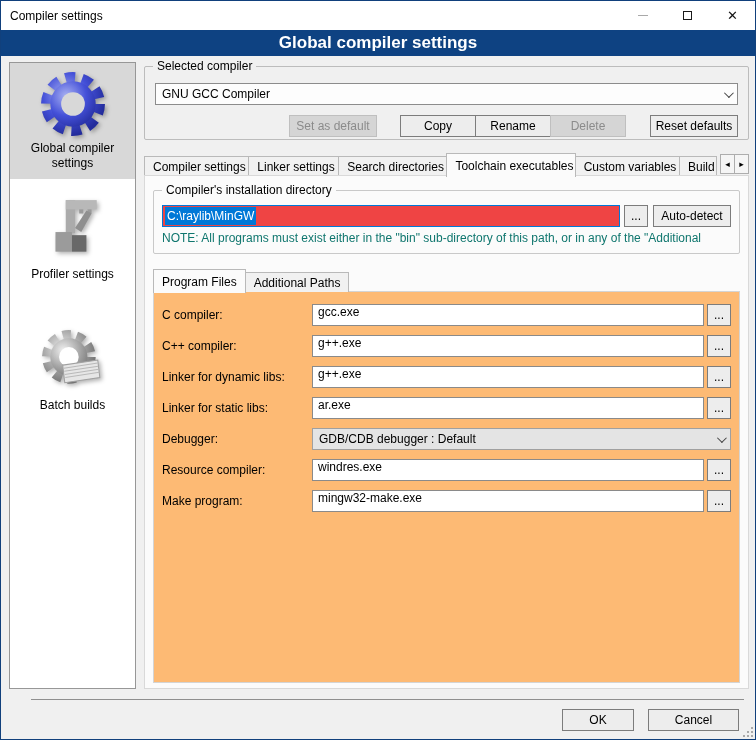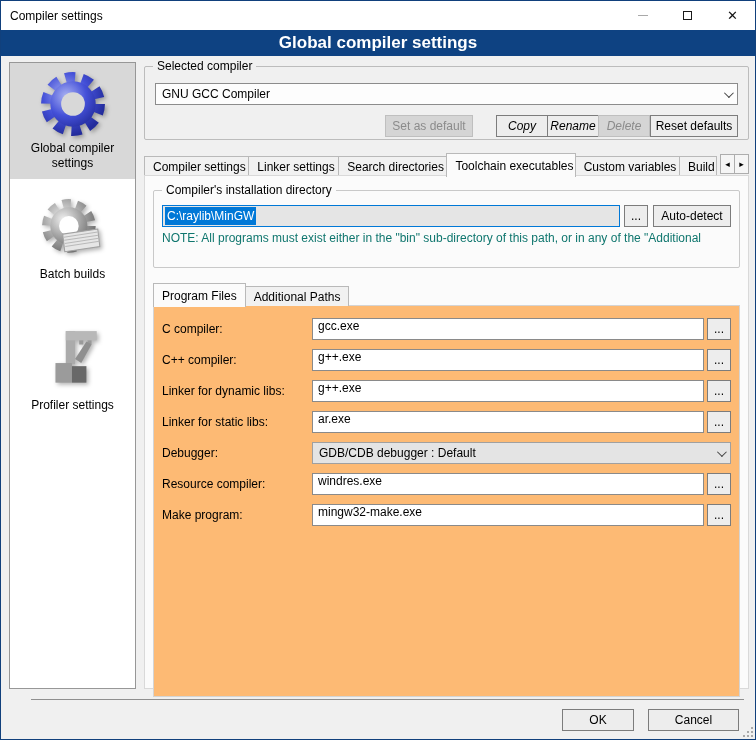--- a/index.html
+++ b/index.html
@@ -46,43 +46,43 @@
            border:1px solid #8C8C8C; display:flex; align-items:center; padding:8px 6px; }
   .combo .chev { margin-left:auto; }
   .chev { width:7px; height:7px; border-right:1px solid #444; border-bottom:1px solid #444;
           transform:rotate(45deg) translateY(-2px); flex:none; }
 
   .compiler-btn-row { position:absolute; top:48px; right:10px; display:flex; align-items:center; }
   .btn { height:22px; background:#EDEDED; border:1px solid #7C7C7C; display:flex;
          align-items:center; justify-content:center; font-size:12px; }
   .btn.disabled { background:#D5D5D5; border-color:#BFBFBF; color:#8B8B8B; }
   .w-set { width:88px; margin-right:24px; }
-  .w-mid { width:52px; margin-left:-1px;font-style:italic; }
-  .w-reset { width:88px; }
+  .w-mid { width:76px; margin-left:-1px; }
+  .w-reset { width:88px; margin-left:24px; }
 
   
   .tabbar { position:relative; margin-top:14px; height:22px; display:flex; align-items:flex-end;
             padding-right:32px; }
   .tab { height:20px; padding:0 8px; display:flex; align-items:center; background:#F1F1F1;
          border:1px solid #B9B9B9; border-bottom:none; margin-left:-1px; white-space:nowrap;
          overflow:hidden; }
   .tab:first-child { margin-left:0; }
   .tab.active { height:24px; background:#FBFBFB; position:relative; z-index:2; margin-bottom:-1px; }
   .tab.clipped { max-width:38px; flex:none; }
   .tab-arrows { position:absolute; right:0; top:0; display:flex; }
   .arrow-btn { width:15px; height:20px; background:#F5F5F5; border:1px solid #ADADAD;
                display:flex; align-items:center; justify-content:center; font-size:9px; margin-left:-1px; }
 
   .page { position:relative; height:514px; background:#FBFBFB; border:1px solid #D9D9D9;
           margin-top:-1px; z-index:1; padding:12px 8px 0; }
 
-  .grp-install { height:78px; margin-top:2px; background:#FBFBFB; border-color:#C9C9C9; }
+  .grp-install { height:64px; margin-top:2px; background:#FBFBFB; border-color:#C9C9C9; }
   .grp-install .group-label { background:#FBFBFB; }
   .dir-row { position:absolute; left:8px; right:8px; top:14px; height:22px; display:flex; }
-  .dir-input { flex:1; height:22px; border:1px solid #0078D7; background:#e5e5e5;
+  .dir-input { flex:1; height:22px; border:1px solid #0078D7; background:#ef4444;
                display:flex; align-items:center; padding:8px 2px; overflow:hidden; white-space:nowrap; }
   .dir-selection { background:#0078D7; color:#fff; padding:0 2px; line-height:18px; }
   .browse-btn { width:24px; height:22px; margin-left:4px; }
   .autodetect-btn { width:78px; height:22px; margin-left:5px; }
   .note-line { position:absolute; left:8px; right:4px; top:40px; color:#0f766e;
                white-space:nowrap; overflow:hidden; }
 
   
   .subtabs { margin-top:16px; height:22px; display:flex; align-items:flex-end; }
   .inner-page { height:392px; background:#fdba74; border:1px solid #D4D4D4; margin-top:-1px;
@@ -147,20 +147,35 @@
                 <stop offset="55%" stop-color="#4450D8"></stop>
                 <stop offset="100%" stop-color="#232C9C"></stop>
               </radialGradient>
             </defs>
             <circle cx="32" cy="32" r="25" fill="none" stroke="url(#gblue)" stroke-width="12" stroke-dasharray="9.2 6.5"></circle>
             <circle cx="32" cy="32" r="22" fill="url(#gblue)"></circle>
             <circle cx="32" cy="32" r="11.5" fill="#D8D8D8"></circle>
           </svg>
         </div>
         <div class="side-label">Global compiler settings</div>
+      </div>
+
+      <div class="side-item">
+        <div class="icon-wrap">
+          <svg width="66" height="66" viewBox="0 0 64 64">
+            <rect x="25" y="3" width="9" height="32" fill="#ABABAB"></rect>
+            <rect x="25" y="3" width="30" height="9" fill="#B8B8B8"></rect>
+            <rect x="38" y="12" width="4" height="4" fill="#9A9A9A"></rect>
+            <rect x="46" y="12" width="4" height="4" fill="#9A9A9A"></rect>
+            <polygon points="34,30 45,13 50,16 40,34" fill="#8F8F8F"></polygon>
+            <rect x="15" y="34" width="16" height="19" fill="#9B9B9B"></rect>
+            <rect x="31" y="37" width="14" height="16" fill="#686868"></rect>
+          </svg>
+        </div>
+        <div class="side-label">Profiler settings</div>
       </div>
 
       <div class="side-item">
         <div class="icon-wrap">
           <svg width="66" height="66" viewBox="0 0 64 64">
             <defs>
               <radialGradient id="ggray" cx="35%" cy="32%" r="80%">
                 <stop offset="0%" stop-color="#EFEFEF"></stop>
                 <stop offset="55%" stop-color="#A8A8A8"></stop>
                 <stop offset="100%" stop-color="#747474"></stop>
@@ -168,35 +183,20 @@
             </defs>
             <circle cx="28" cy="28" r="21" fill="none" stroke="url(#ggray)" stroke-width="10" stroke-dasharray="7.7 5.5"></circle>
             <circle cx="28" cy="28" r="18" fill="url(#ggray)"></circle>
             <circle cx="28" cy="28" r="9.5" fill="#FFFFFF"></circle>
             <path d="M22 36 L56 31 L58 48 L24 53 Z" fill="#E6E6E6" stroke="#A0A0A0" stroke-width="1"></path>
             <path d="M23 39 L56 34 M23.5 42 L56.5 37 M24 45 L57 40 M24.5 48 L57.5 43" stroke="#B9B9B9" stroke-width="1" fill="none"></path>
           </svg>
         </div>
         <div class="side-label">Batch builds</div>
       </div>
-
-      <div class="side-item">
-        <div class="icon-wrap">
-          <svg width="66" height="66" viewBox="0 0 64 64">
-            <rect x="25" y="3" width="9" height="32" fill="#ABABAB"></rect>
-            <rect x="25" y="3" width="30" height="9" fill="#B8B8B8"></rect>
-            <rect x="38" y="12" width="4" height="4" fill="#9A9A9A"></rect>
-            <rect x="46" y="12" width="4" height="4" fill="#9A9A9A"></rect>
-            <polygon points="34,30 45,13 50,16 40,34" fill="#8F8F8F"></polygon>
-            <rect x="15" y="34" width="16" height="19" fill="#9B9B9B"></rect>
-            <rect x="31" y="37" width="14" height="16" fill="#686868"></rect>
-          </svg>
-        </div>
-        <div class="side-label">Profiler settings</div>
-      </div>
     </div>
 
     <div class="main">
 
       <div class="groupbox grp-selected">
         <span class="group-label">Selected compiler</span>
         <div class="combo">
           <span>GNU GCC Compiler</span>
           <span class="chev"></span>
         </div>

